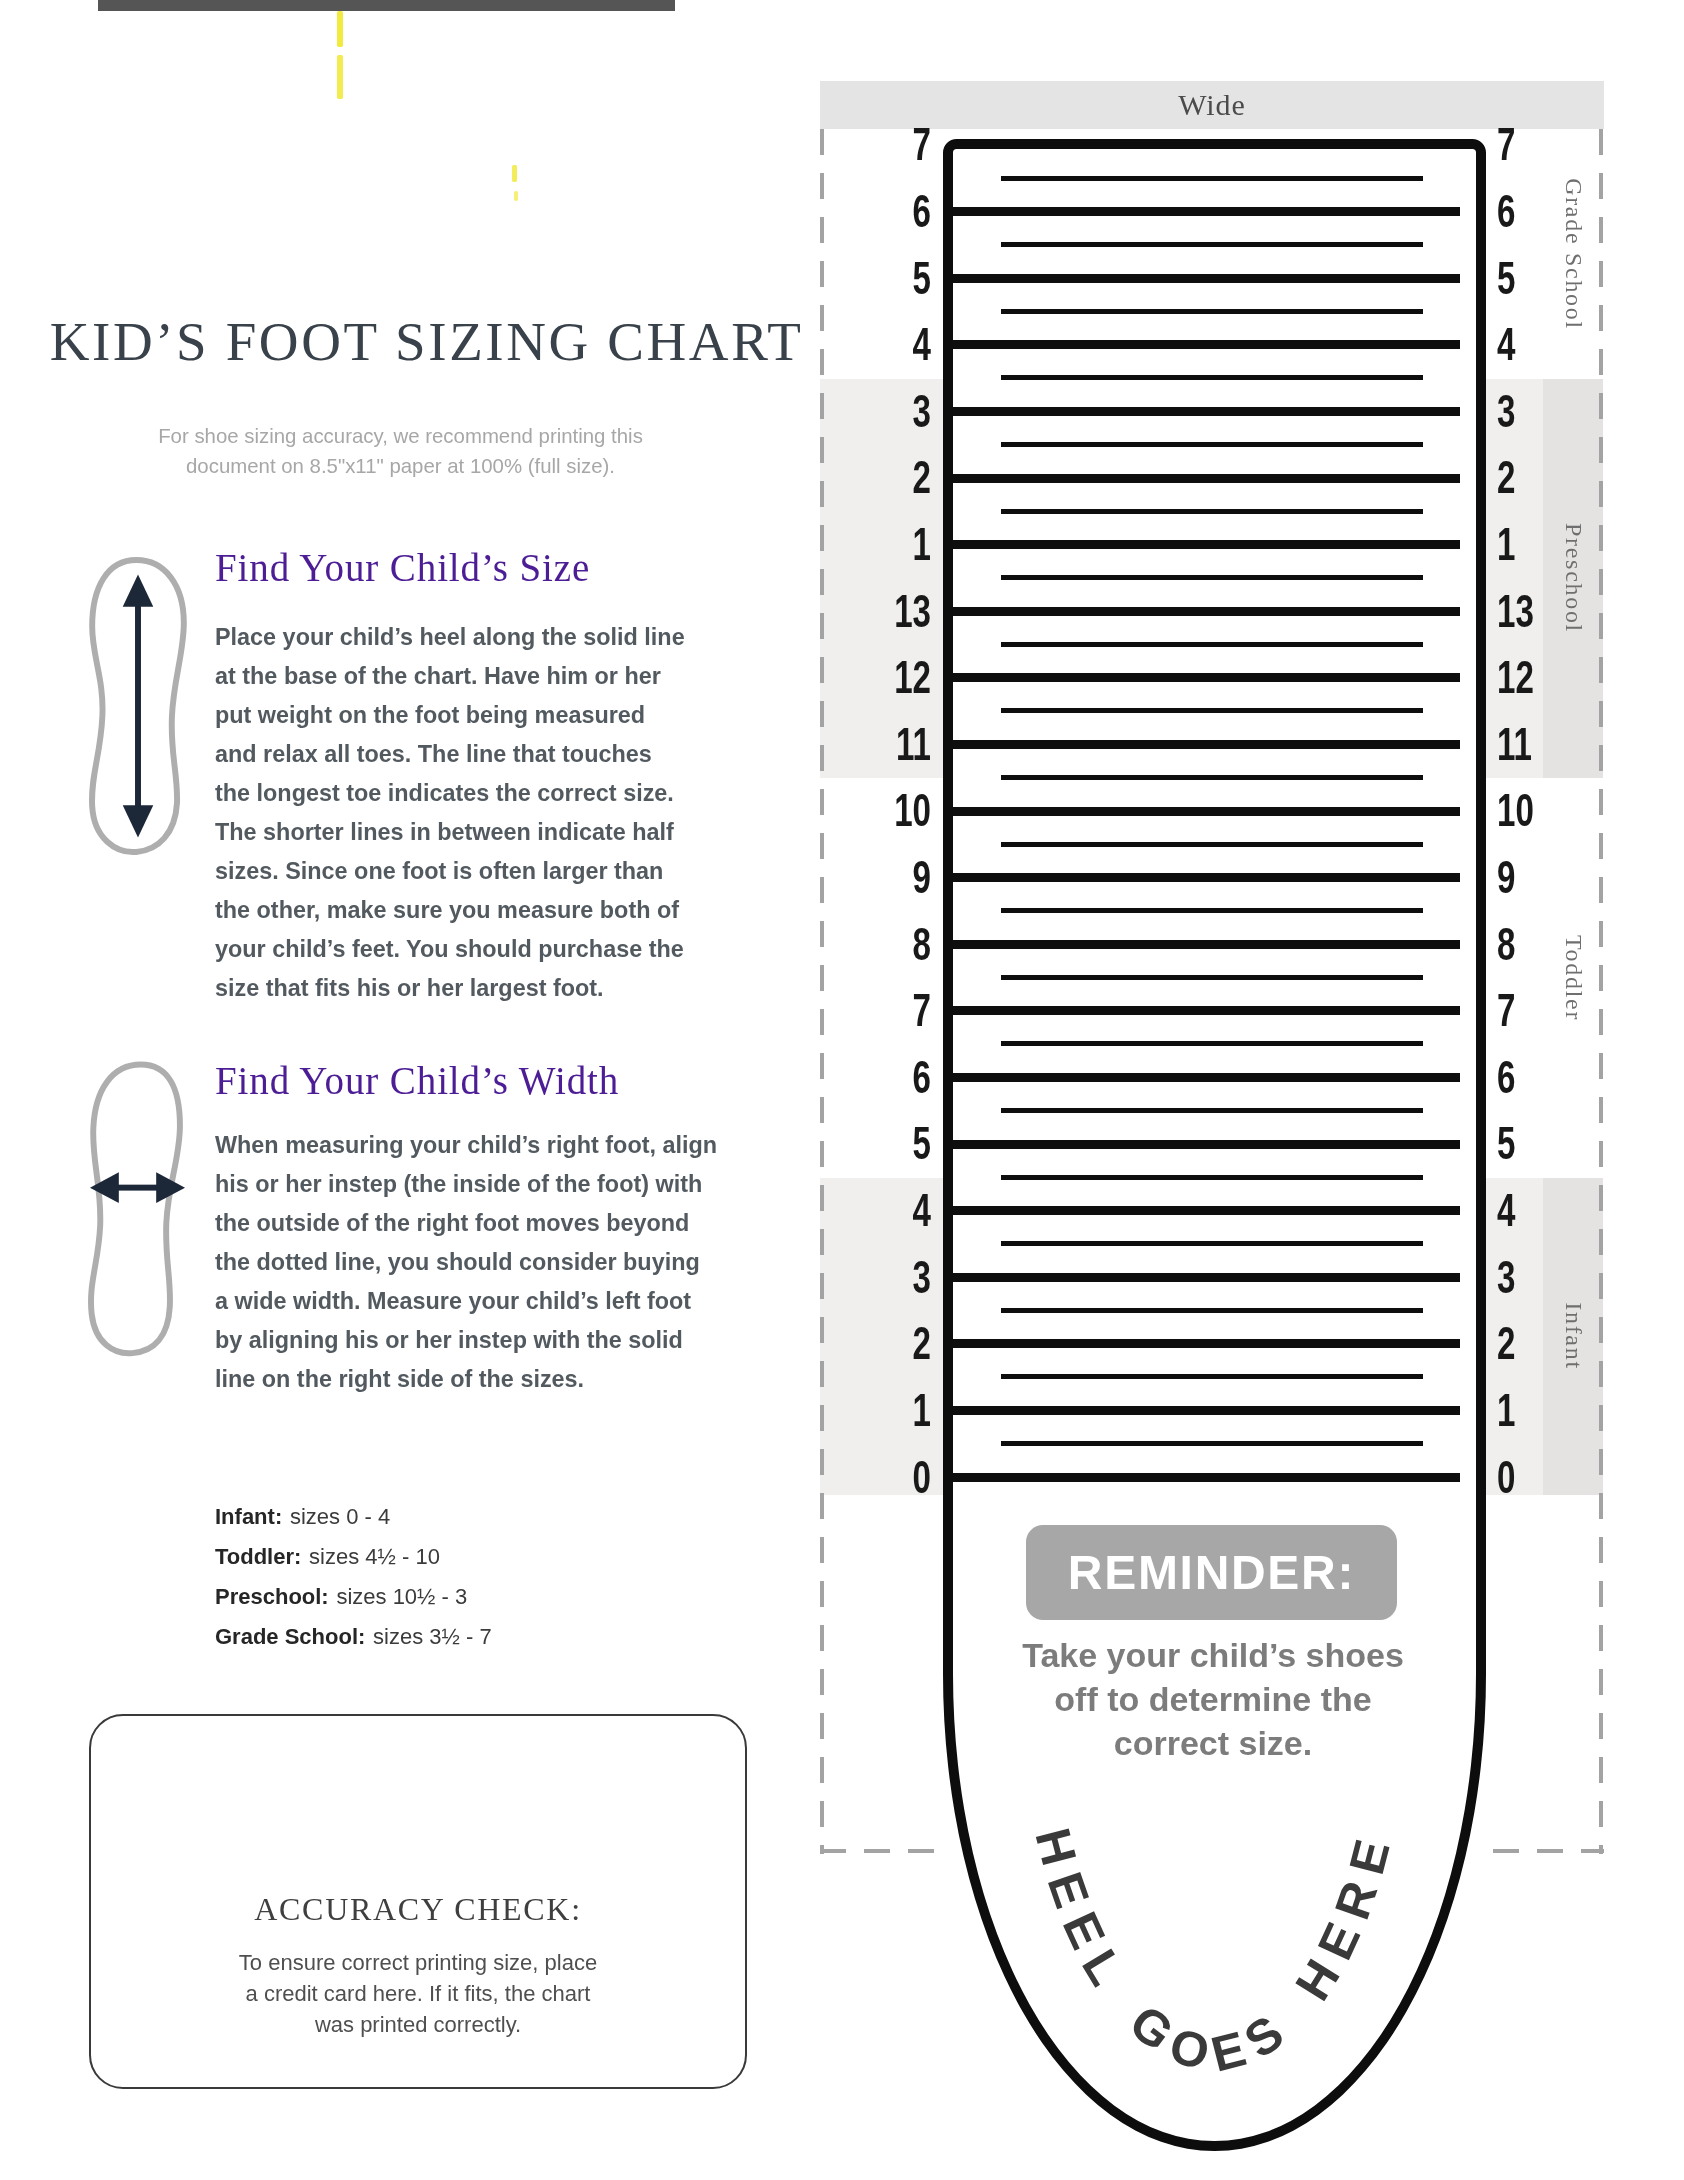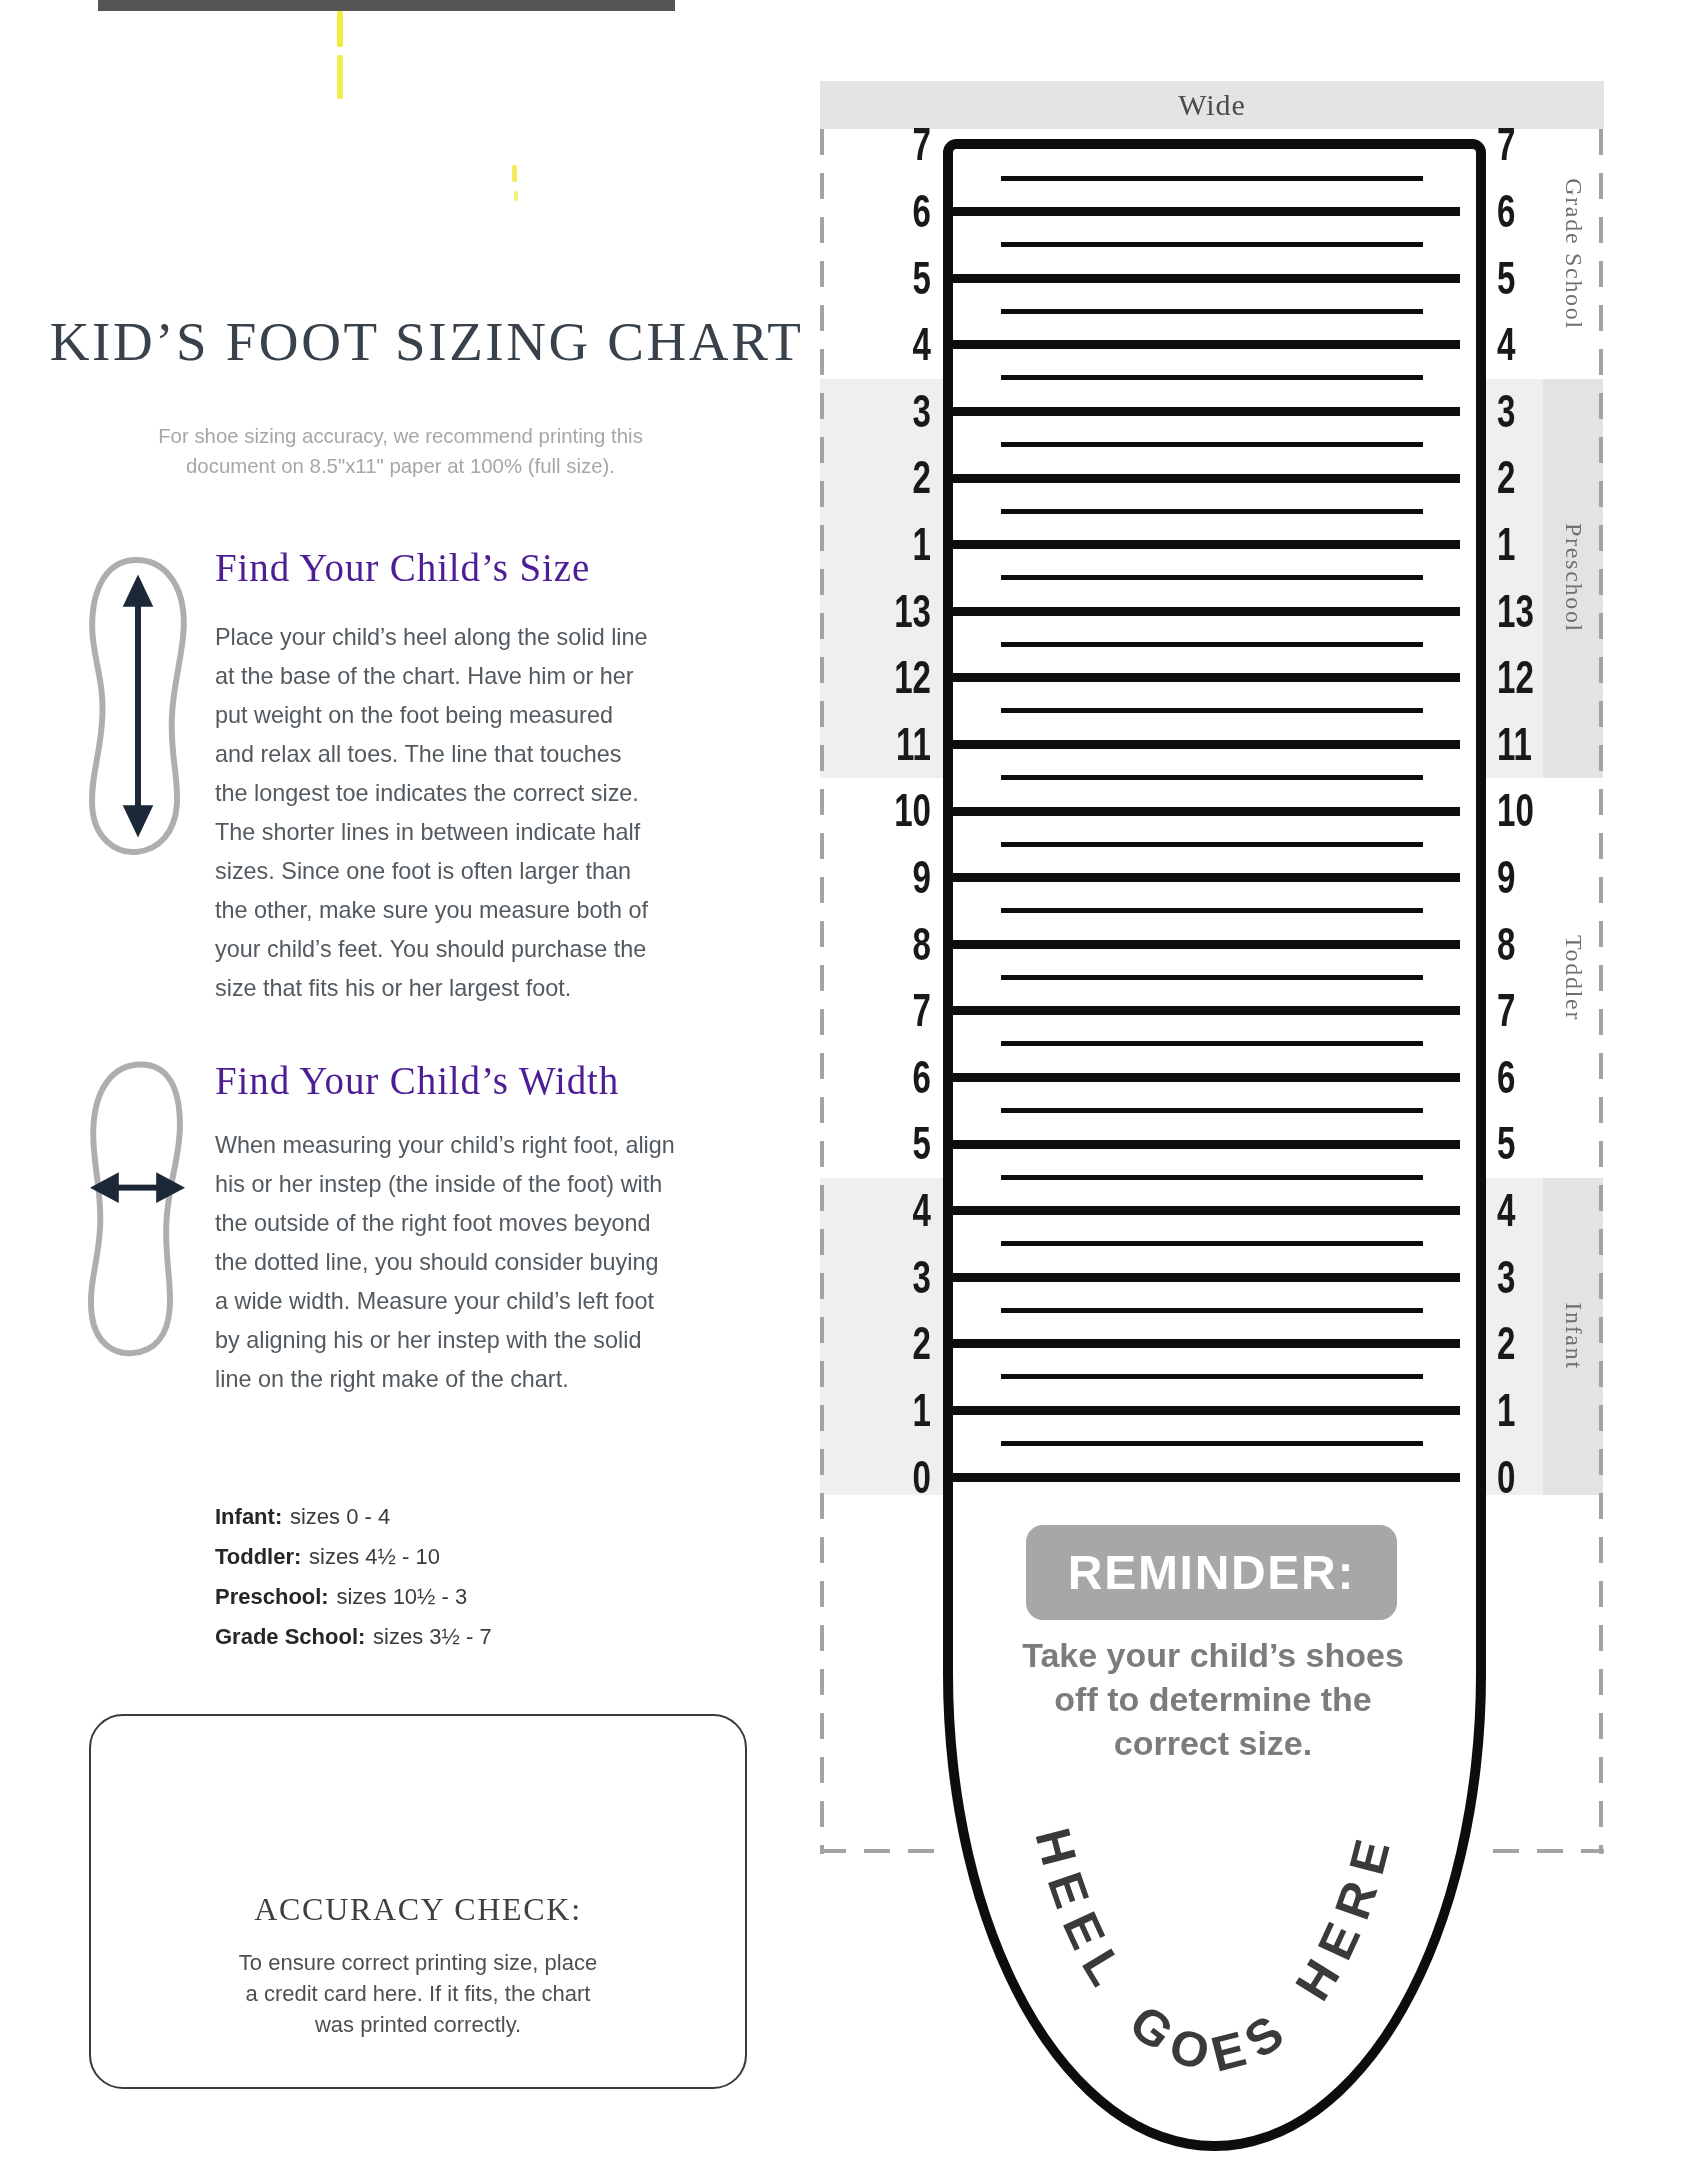--- a/index.html
+++ b/index.html
@@ -20,21 +20,21 @@
     letter-spacing:2.6px;color:#39424a;white-space:nowrap;}
   .doc-subtitle{position:absolute;left:60px;top:421px;width:681px;text-align:center;
     font-size:20.4px;line-height:30px;color:#a7a7a7;}
   .sec-heading{position:absolute;font-family:"Liberation Serif",serif;font-size:39px;
     font-weight:400;color:#4c1d95;letter-spacing:0.9px;white-space:nowrap;}
   #heading-size{left:215px;top:545px;}
   #heading-width{left:215px;top:1058px;}
   .sec-body{position:absolute;left:215px;width:613px;font-size:23.4px;line-height:39px;color:#525a60;}
   #body-size{top:618px;}
   #body-width{top:1126px;}
-  .sec-body div{white-space:nowrap;}
+  .sec-body div{white-space:nowrap;font-weight:bold;}
 
   .sizes-list{position:absolute;left:215px;top:1497px;font-size:22px;line-height:40px;color:#3b3b3b;}
   .sizes-list b{color:#262626;font-weight:700;margin-right:7.7px;}
 
   .accuracy-box{position:absolute;left:89px;top:1714px;width:658px;height:375px;box-sizing:border-box;
     border:2.6px solid #3a3a3a;border-radius:34px;text-align:center;padding-top:175px;background:#fff;}
   .accuracy-title{font-family:"Liberation Serif",serif;font-size:32px;color:#3f3f3f;letter-spacing:1.7px;}
   .accuracy-body{margin-top:19px;font-size:22px;line-height:31px;color:#4f4f4f;}
 
   .foot-icon{position:absolute;}
@@ -134,21 +134,21 @@
 </svg>
 
 <div id="heading-width" class="sec-heading">Find Your Child’s Width</div>
 <div id="body-width" class="sec-body">
     <div>When measuring your child’s right foot, align</div>
     <div>his or her instep (the inside of the foot) with</div>
     <div>the outside of the right foot moves beyond</div>
     <div>the dotted line, you should consider buying</div>
     <div>a wide width. Measure your child’s left foot</div>
     <div>by aligning his or her instep with the solid</div>
-    <div>line on the right make of the chart.</div>
+    <div>line on the right side of the sizes.</div>
   </div>
 
 <div id="sizes-list" class="sizes-list">
     <div><b>Infant:</b><span>sizes 0 - 4</span></div>
     <div><b>Toddler:</b><span>sizes 4½ - 10</span></div>
     <div><b>Preschool:</b><span>sizes 10½ - 3</span></div>
     <div><b>Grade School:</b><span>sizes 3½ - 7</span></div>
   </div>
 
 <div class="accuracy-box">

